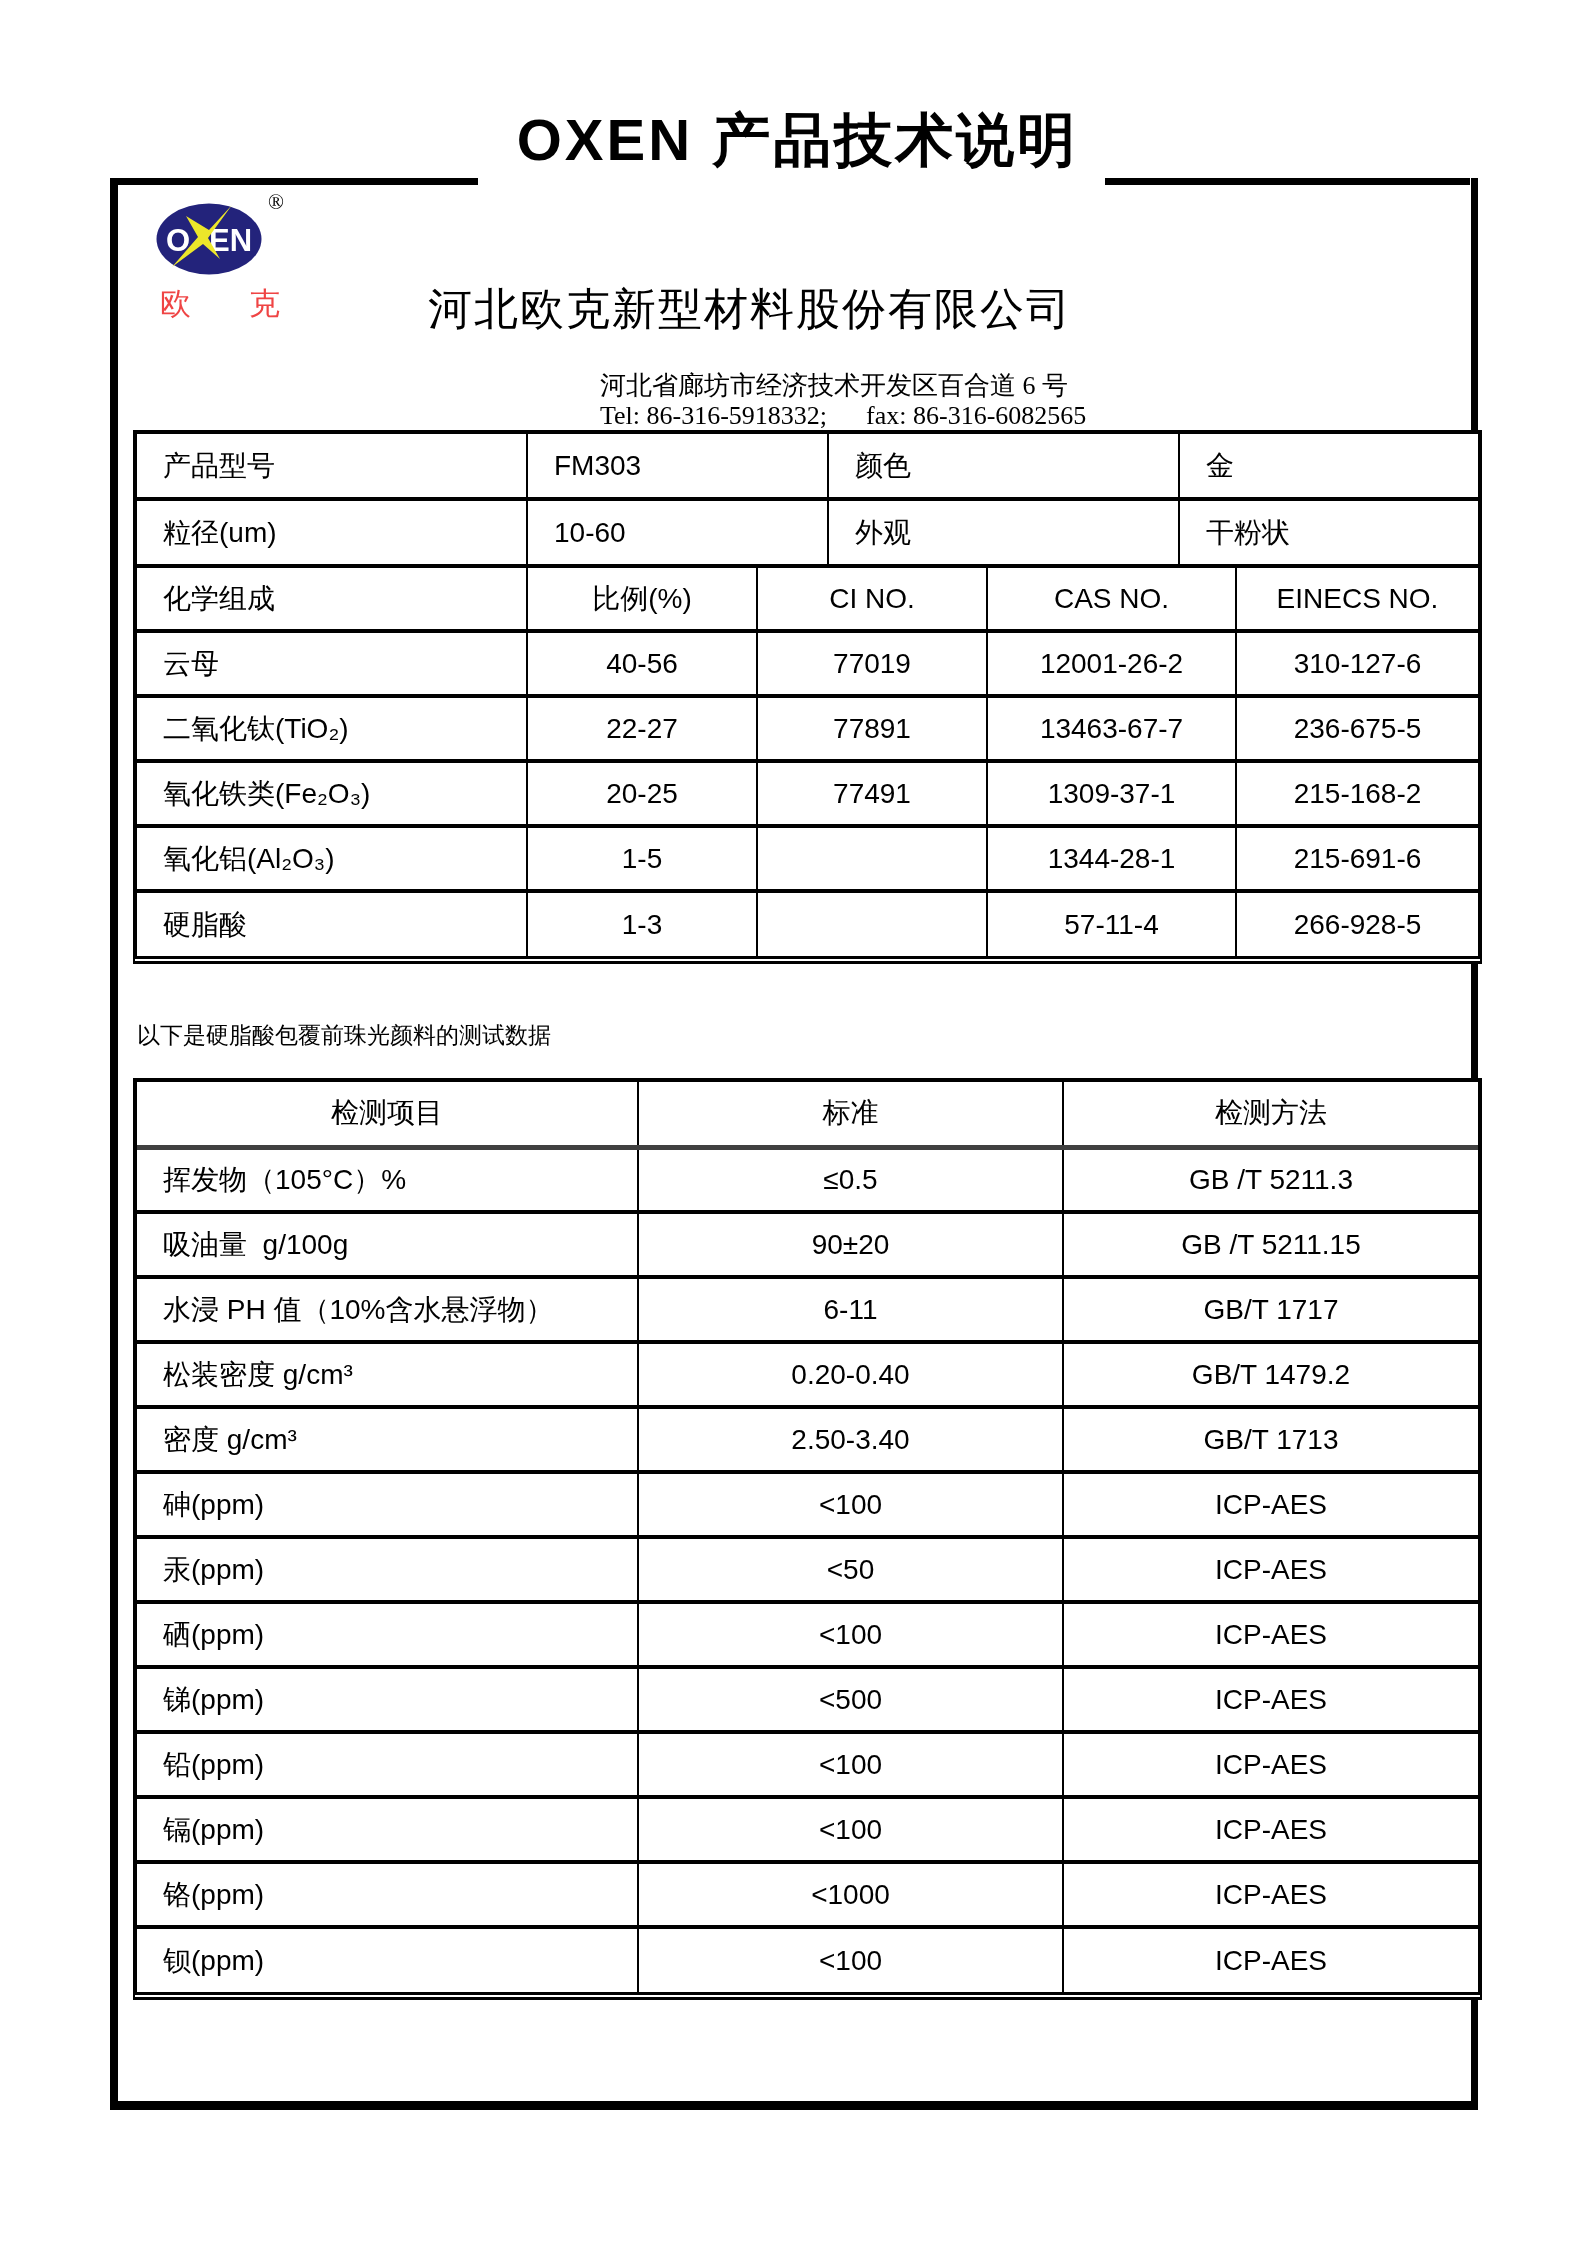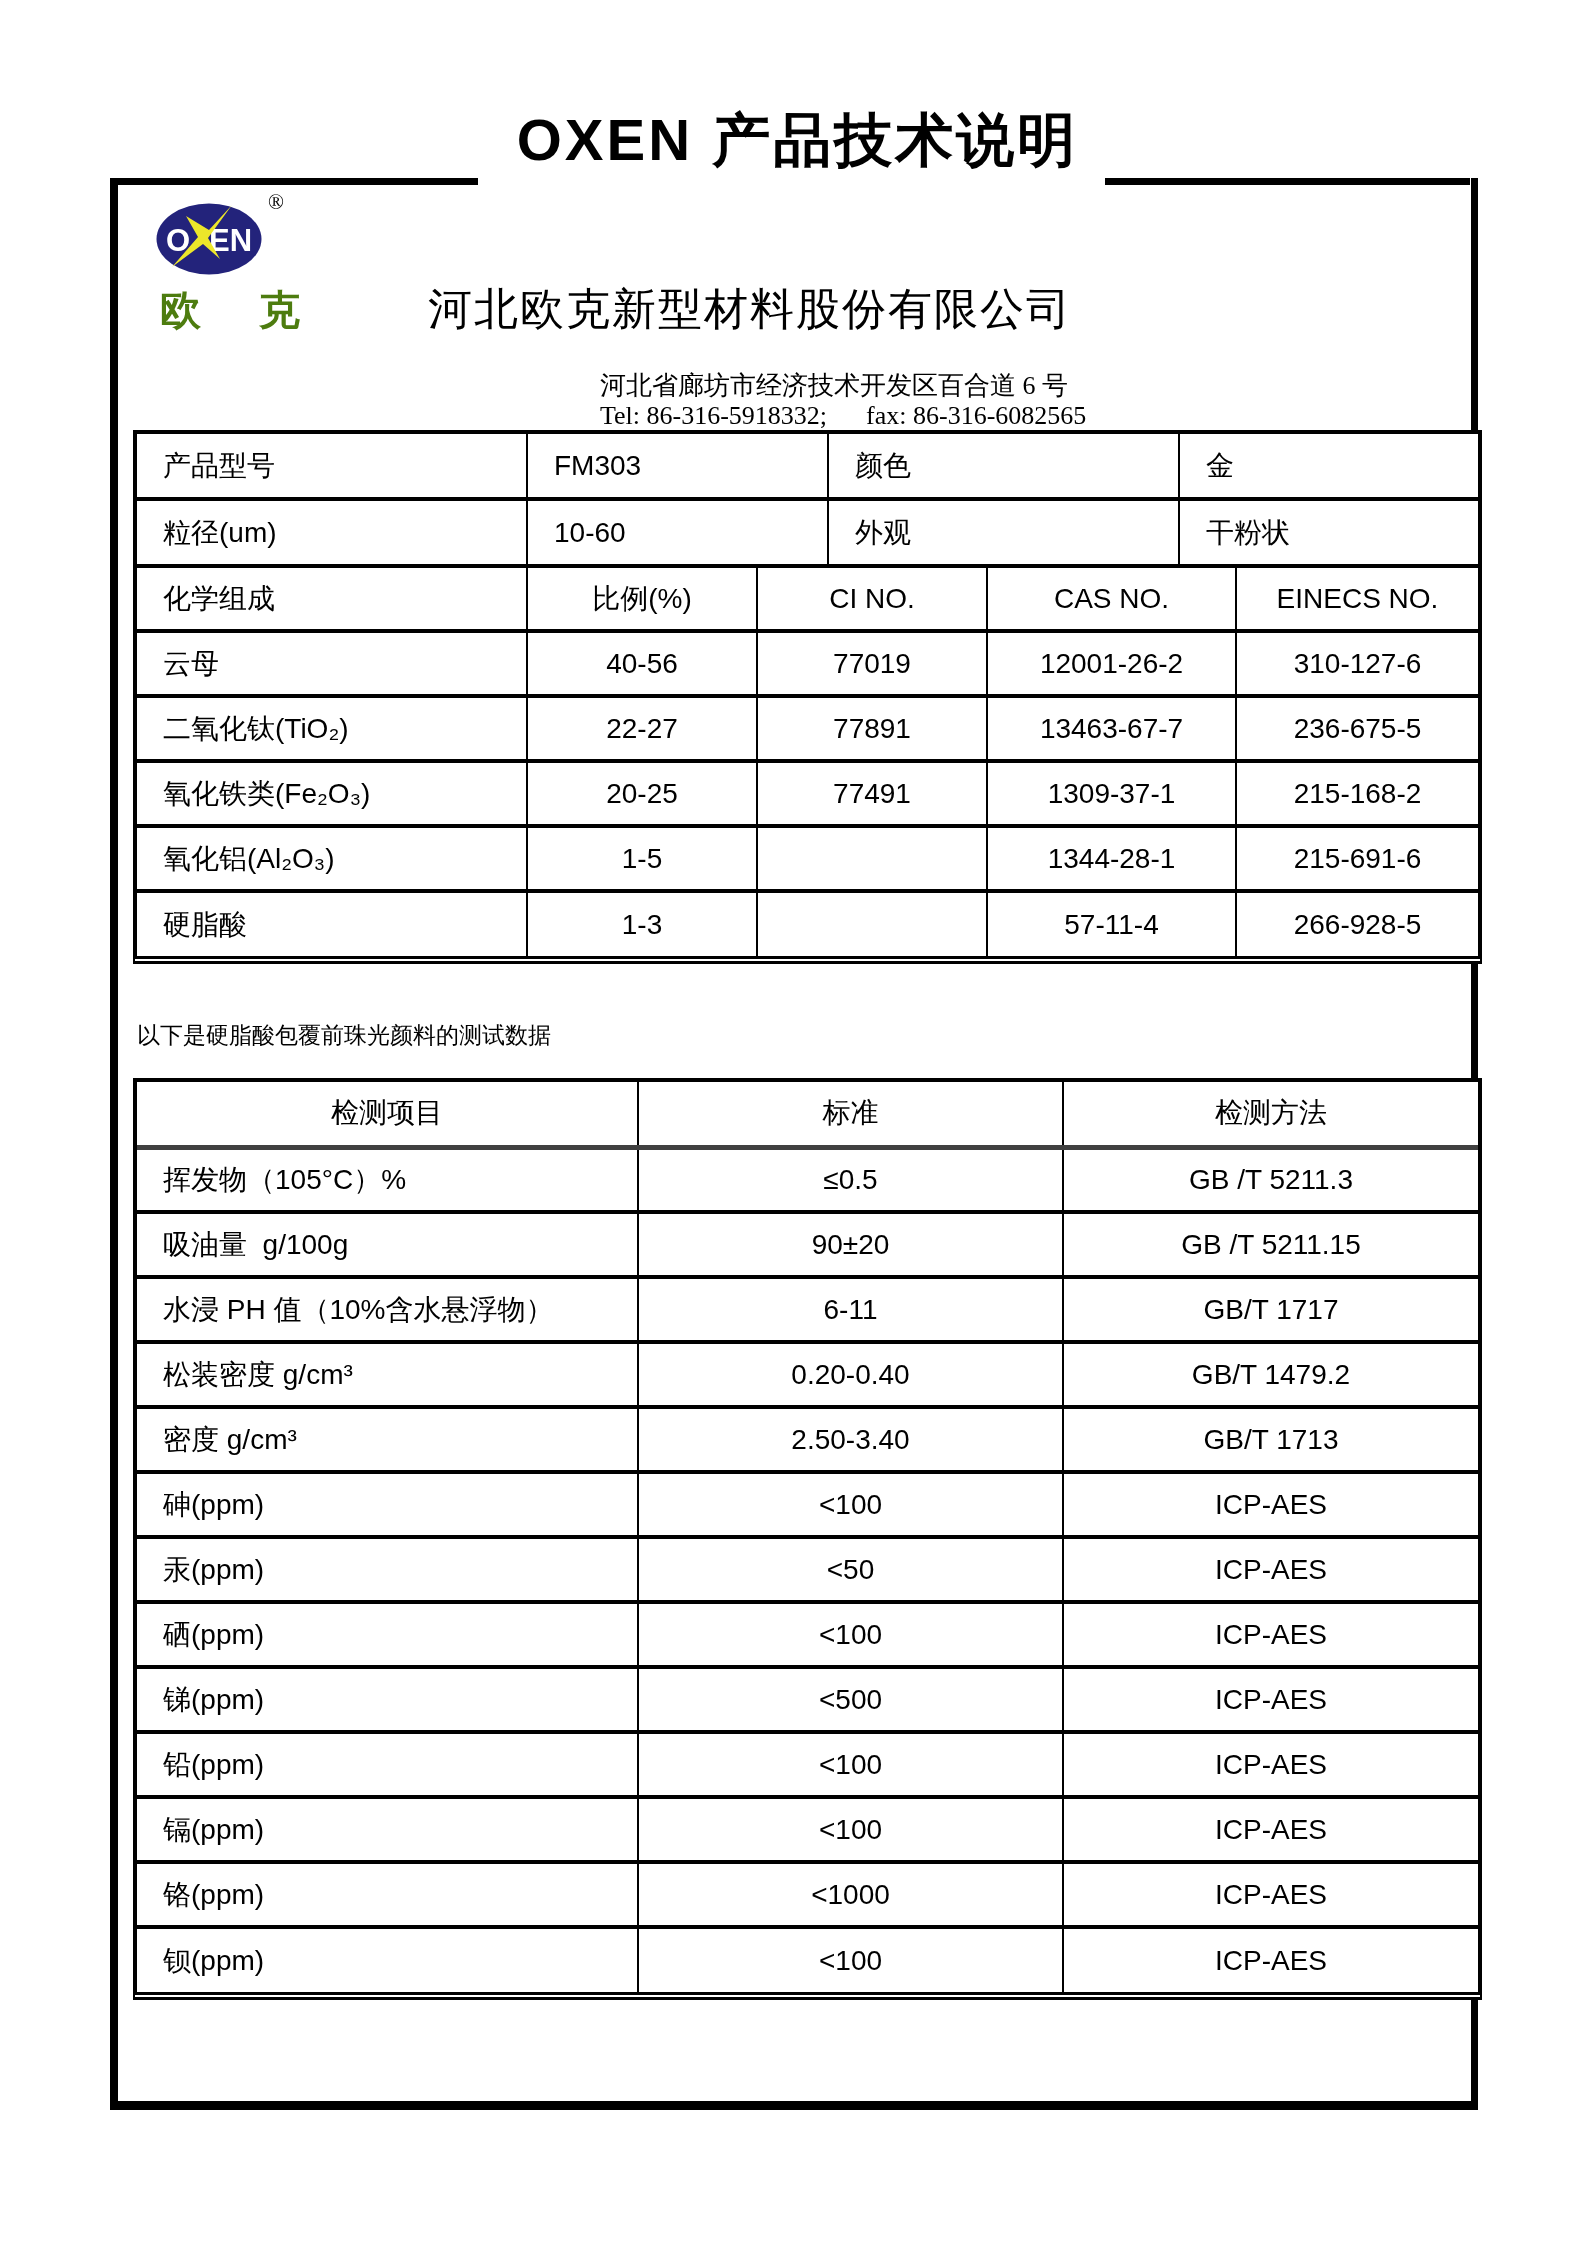--- a/index.html
+++ b/index.html
@@ -20,22 +20,22 @@
   .rule-left  { left:112px; width:366px; }
   .rule-right { left:1105px; width:365px; }
   .frame {
     position:absolute; left:110px; top:178px; width:1368px; height:1932px;
     border-left:8px solid #000; border-right:7px solid #000; border-bottom:9px solid #000;
   }
   .logo { position:absolute; left:156px; top:203px; }
   .reg-mark { position:absolute; left:268px; top:190px; font-size:21px; font-family:"Liberation Serif","DejaVu Serif",serif; }
   .logo-caption {
     position:absolute; left:160px; top:283px;
-    font-size:41px; font-weight:bold; letter-spacing:58px;
-    color:#4d7c0f; white-space:nowrap;
+    font-size:31px; font-weight:normal; letter-spacing:58px;
+    color:#ef4444; white-space:nowrap;
   }
   .company-name {
     position:absolute; left:200px; top:280px; width:1100px;
     text-align:center; font-size:44px; letter-spacing:2px;
     font-family:"Liberation Serif","DejaVu Serif",serif;
   }
   .addr-line {
     position:absolute; left:600px; width:852px; text-align:left;
     font-size:26px; white-space:pre;
     font-family:"Liberation Serif","DejaVu Serif",serif;

